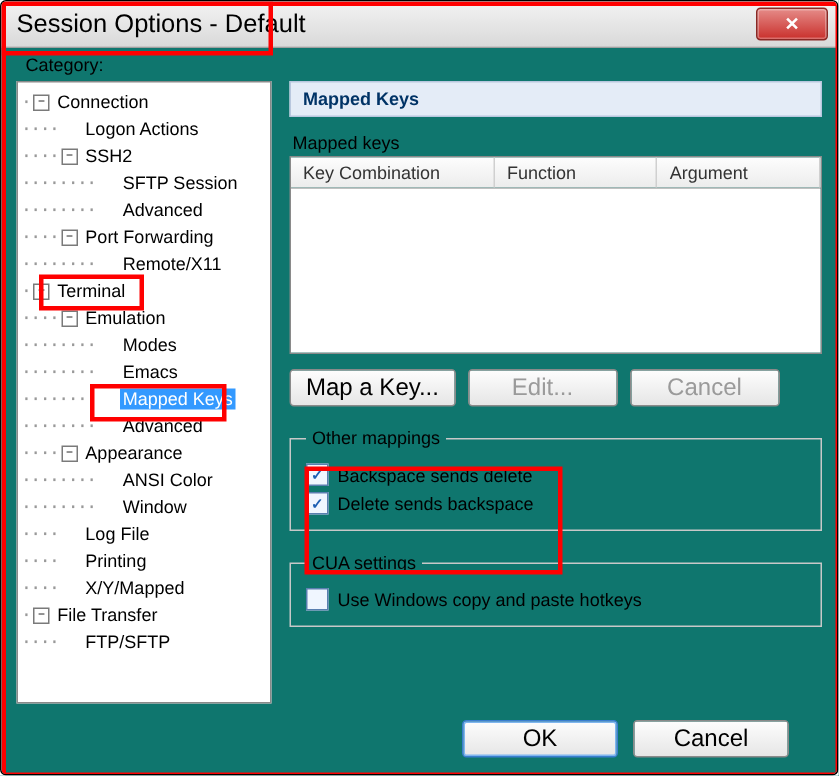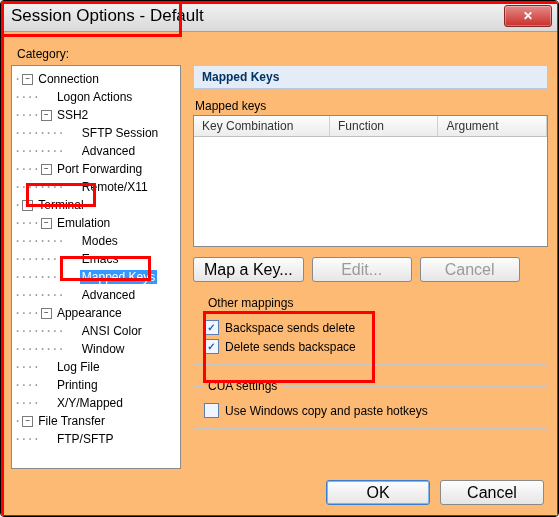--- a/index.html
+++ b/index.html
@@ -1,21 +1,21 @@
 <!DOCTYPE html>
 <html><head>
 <meta charset="utf-8">
 <style>
   html,body{margin:0;padding:0;font-family:"Segoe UI",Tahoma,Arial,sans-serif;font-size:12px;background:#fff;}
   .outline-red{position:absolute;border:3px solid #f00;pointer-events:none;z-index:50;}
   .window{position:relative;width:559px;height:517px;box-sizing:border-box;border:1px solid #000;border-radius:4px;overflow:hidden;}
   .titlebar{height:30px;background:linear-gradient(#f3f3f3,#d9d9d9);border-bottom:1px solid #a0a0a0;display:flex;align-items:center;justify-content:space-between;padding:0 6px 0 10px;}
   .title-text{color:#000;font-size:17px;}
   .closebtn{width:46px;height:20px;border-radius:3px;background:linear-gradient(#e58b88,#c9302c);border:1px solid #8a2824;display:flex;align-items:center;justify-content:center;color:#fff;font-weight:bold;font-size:12px;box-shadow:inset 0 0 0 1px rgba(255,255,255,.3);}
-  .body{position:relative;padding:13px 10px 10px 10px;height:calc(100% - 30px);box-sizing:border-box;background:#fdba74;}
+  .body{position:relative;padding:2px 10px 10px 10px;height:calc(100% - 30px);box-sizing:border-box;background:#0f766e;}
   .category-label{margin:2px 0 4px 6px;}
   .content{display:flex;gap:12px;height:calc(100% - 58px);}
   .tree{width:170px;height:100%;border:1px solid #8a8a8a;background:#fff;overflow:auto;box-sizing:border-box;padding:4px 2px;}
   .tree ul{list-style:none;margin:0;padding-left:0;}
   .tree-item{display:flex;align-items:center;height:18px;white-space:nowrap;}
   .dots{color:#999;font-family:monospace;letter-spacing:-1px;margin-right:2px;}
   .exp{width:9px;height:9px;border:1px solid #7a7a7a;display:inline-flex;align-items:center;justify-content:center;font-size:8px;line-height:8px;margin-right:3px;background:#fff;cursor:pointer;}
   .exp-empty{width:11px;display:inline-block;margin-right:3px;}
   .node-label{padding:0 2px;}
   .node-label.selected{background:#3399ff;color:#fff;}
@@ -28,21 +28,21 @@
   .tbody{flex:1;background:#fff;}
   .btnrow{display:flex;gap:8px;margin-top:10px;}
   .btn{min-width:78px;height:23px;border:1px solid #8a8a8a;border-radius:3px;background:linear-gradient(#fdfdfd,#e6e6e6);padding:0 10px;font-size:16px;display:inline-flex;align-items:center;justify-content:center;cursor:pointer;}
   .btn.disabled{color:#9a9a9a;cursor:default;}
   fieldset.group{border:1px solid #c8c8c8;margin:14px 0 0 0;padding:6px 10px 10px 10px;}
   fieldset.group legend{padding:0 4px;}
   .check-row{display:flex;align-items:center;gap:6px;margin-top:4px;}
   .chk{width:13px;height:13px;border:1px solid #5a7fb0;background:#f0f6ff;display:inline-flex;align-items:center;justify-content:center;font-size:10px;color:#1e5fb3;cursor:pointer;}
   .chk.unchecked::after{content:"";}
   .chk.checked::after{content:"✓";font-weight:bold;}
-  .dlg-buttons{position:absolute;right:14px;bottom:12px;display:flex;gap:10px;}
+  .dlg-buttons{position:absolute;right:32px;bottom:12px;display:flex;gap:10px;}
   .btn-ok{border-color:#3a7ecf;box-shadow:0 0 0 1px #7fb6ef inset;}
 </style>
 </head>
 <body>
 
 <div class="window">
 
   <div class="outline-red" style="left:0;top:0;width:553px;height:511px"></div>
   <div class="outline-red" style="left:0;top:0;width:175px;height:30px"></div>
   <div class="outline-red" style="left:25px;top:182px;width:64px;height:18px"></div>

